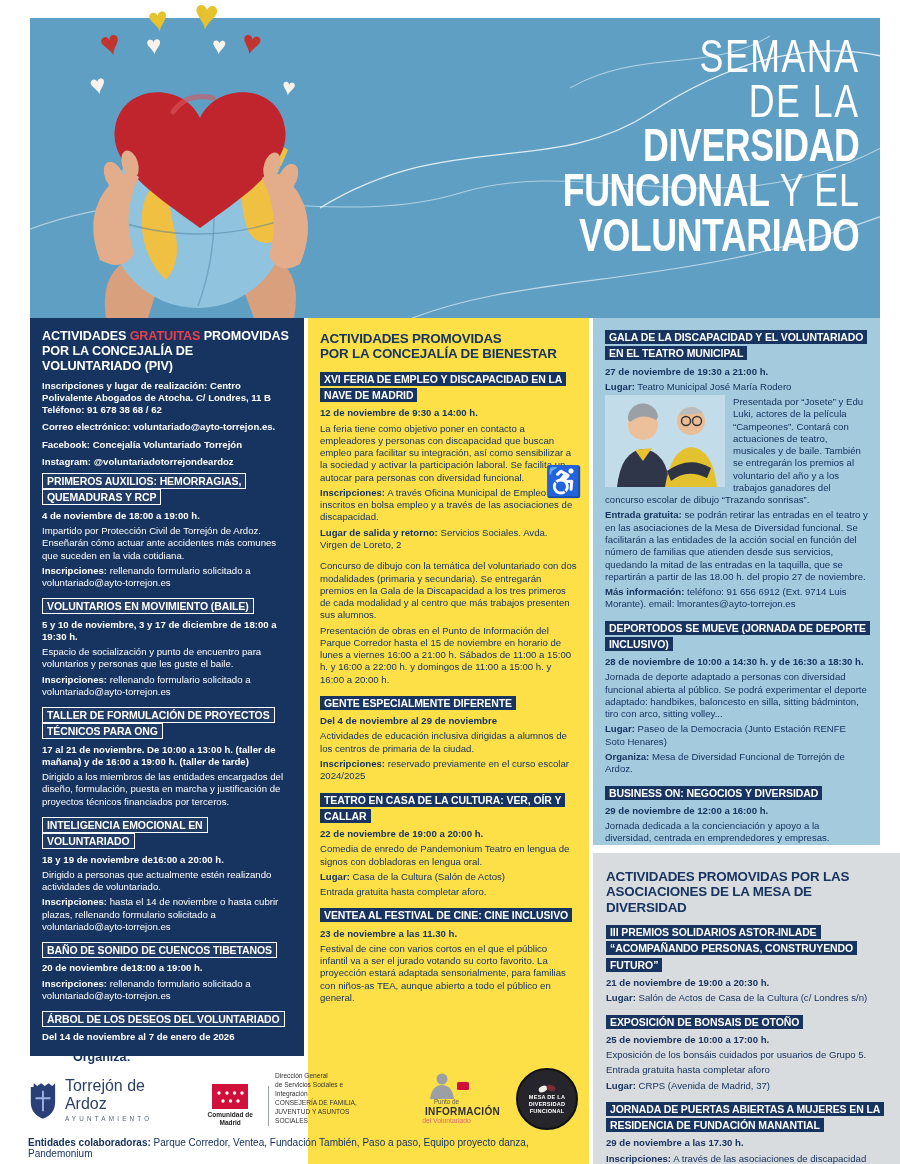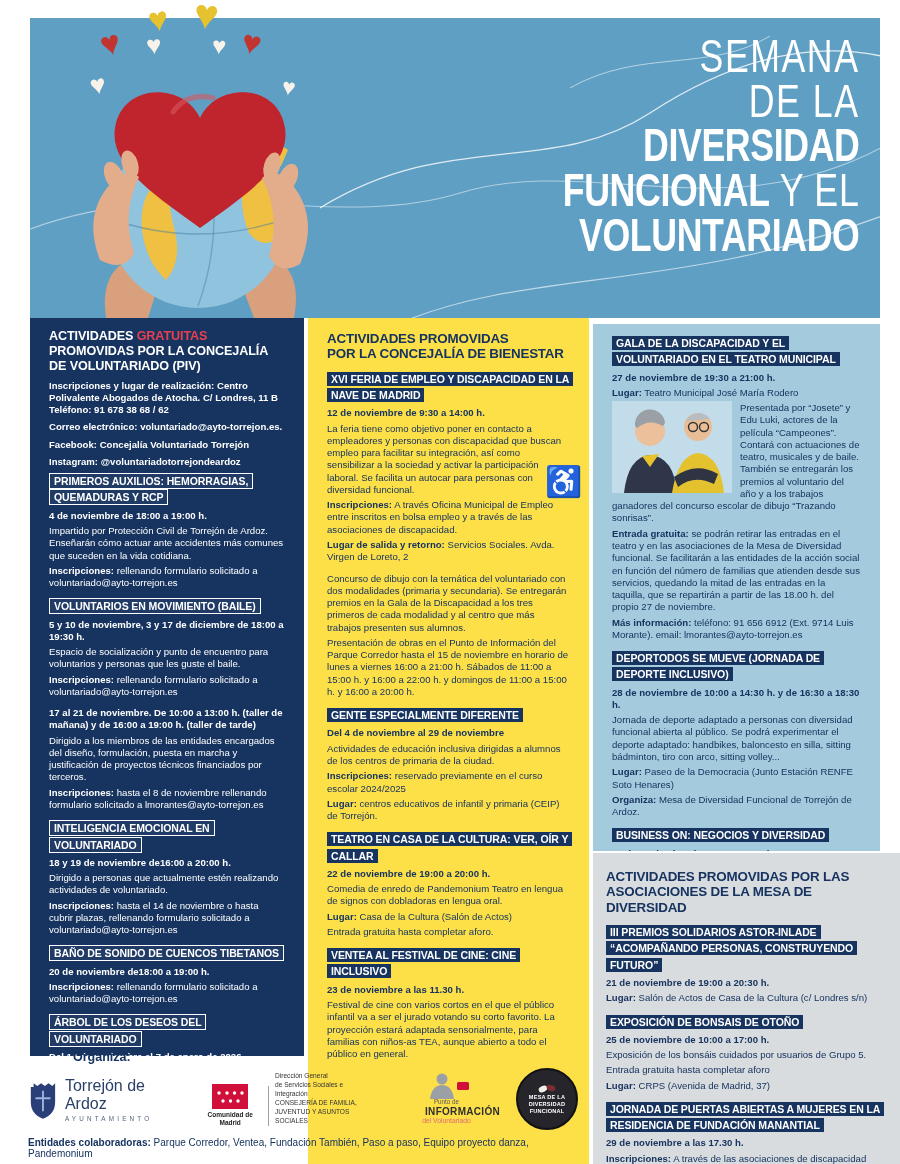--- a/index.html
+++ b/index.html
@@ -20,24 +20,24 @@
   .h6{left:212px;top:8px;font-size:33px;transform:rotate(12deg);}
   .h7{left:60px;top:54px;font-size:27px;transform:rotate(-10deg);}
   .h8{left:252px;top:58px;font-size:23px;transform:rotate(8deg);}
   .hero-title{position:absolute;right:20px;top:16px;text-align:right;color:#fff;}
   .t-line{font-size:47px;line-height:.95;transform:scaleX(.76);transform-origin:100% 50%;white-space:nowrap;}
   .t-line.thin{font-weight:400;letter-spacing:2px;}
   .t-line.bold{font-weight:700;letter-spacing:-.5px;}
   .thin-inline{font-weight:400;letter-spacing:1px;}
 
   
-  .col{position:absolute;top:318px;overflow:hidden;box-sizing:border-box;padding:11px 19px;}
+  .col{position:absolute;top:318px;overflow:hidden;box-sizing:border-box;padding:11px 12px;}
   .col-left{left:30px;width:274px;height:738px;background:#173460;color:#fff;}
   .col-mid{left:308px;width:281px;height:854px;background:#fde047;color:#173460;}
-  .col-right{left:593px;width:287px;height:527px;background:#a4cbdd;color:#173460;margin-top:6px;}
+  .col-right{left:593px;width:287px;height:527px;background:#a4cbdd;color:#173460;}
   .panel-gray{position:absolute;left:593px;top:853px;width:307px;height:311px;background:#d8dcdf;color:#173460;box-sizing:border-box;padding:14px 13px;overflow:hidden;}
 
   .left-header{margin:0 0 6px;font-size:12.6px;font-weight:700;line-height:1.18;letter-spacing:-.1px;color:#fff;}
   .left-header .hl{color:#e8404f;}
   .intro{margin:5px 0;font-size:9.6px;font-weight:700;line-height:1.28;color:#fff;}
   .col-header{margin:2px 0 9px;font-size:13.4px;font-weight:700;line-height:1.15;letter-spacing:-.2px;color:#173460;}
 
   .event{margin:0 0 9px;}
   .ev-title{margin:0 0 4px;font-size:10.5px;font-weight:700;line-height:1.55;letter-spacing:-.1px;}
   .ev-title span{padding:1px 4px;-webkit-box-decoration-break:clone;box-decoration-break:clone;}
@@ -140,23 +140,23 @@
           <p class="ev-p">Impartido por Protección Civil de Torrejón de Ardoz. Enseñarán cómo actuar ante accidentes más comunes que suceden en la vida cotidiana.</p>
           <p class="ev-p"><b>Inscripciones:</b> rellenando formulario solicitado a voluntariado@ayto-torrejon.es</p>
         </div>
         <div class="event">
           <h3 class="ev-title"><span>VOLUNTARIOS EN MOVIMIENTO (BAILE)</span></h3>
           <p class="ev-p"><b>5 y 10 de noviembre, 3 y 17 de diciembre de 18:00 a 19:30 h.</b></p>
           <p class="ev-p">Espacio de socialización y punto de encuentro para voluntarios y personas que les guste el baile.</p>
           <p class="ev-p"><b>Inscripciones:</b> rellenando formulario solicitado a voluntariado@ayto-torrejon.es</p>
         </div>
         <div class="event">
+          <h3 class="ev-title"><span>TALLER DE FORMULACIÓN DE PROYECTOS TÉCNICOS PARA ONG</span></h3>
           <p class="ev-p"><b>17 al 21 de noviembre. De 10:00 a 13:00 h. (taller de mañana) y de 16:00 a 19:00 h. (taller de tarde)</b></p>
           <p class="ev-p">Dirigido a los miembros de las entidades encargados del diseño, formulación, puesta en marcha y justificación de proyectos técnicos financiados por terceros.</p>
-          <p class="ev-p"><b>Inscripciones:</b> hasta el 8 de noviembre rellenando formulario solicitado a lmorantes@ayto-torrejon.es</p>
         </div>
         <div class="event">
           <h3 class="ev-title"><span>INTELIGENCIA EMOCIONAL EN VOLUNTARIADO</span></h3>
           <p class="ev-p"><b>18 y 19 de noviembre de16:00 a 20:00 h.</b></p>
           <p class="ev-p">Dirigido a personas que actualmente estén realizando actividades de voluntariado.</p>
           <p class="ev-p"><b>Inscripciones:</b> hasta el 14 de noviembre o hasta cubrir plazas, rellenando formulario solicitado a voluntariado@ayto-torrejon.es</p>
         </div>
         <div class="event">
           <h3 class="ev-title"><span>BAÑO DE SONIDO DE CUENCOS TIBETANOS</span></h3>
           <p class="ev-p"><b>20 de noviembre de18:00 a 19:00 h.</b></p>
@@ -182,21 +182,20 @@
         </div>
         <div class="event">
           <p class="ev-p">Concurso de dibujo con la temática del voluntariado con dos modalidades (primaria y secundaria). Se entregarán premios en la Gala de la Discapacidad a los tres primeros de cada modalidad y al centro que más trabajos presenten sus alumnos.</p>
           <p class="ev-p">Presentación de obras en el Punto de Información del Parque Corredor hasta el 15 de noviembre en horario de lunes a viernes 16:00 a 21:00 h. Sábados de 11:00 a 15:00 h. y 16:00 a 22:00 h. y domingos de 11:00 a 15:00 h. y 16:00 a 20:00 h.</p>
         </div>
         <div class="event">
           <h3 class="ev-title"><span>GENTE ESPECIALMENTE DIFERENTE</span></h3>
           <p class="ev-p"><b>Del 4 de noviembre al 29 de noviembre</b></p>
           <p class="ev-p">Actividades de educación inclusiva dirigidas a alumnos de los centros de primaria de la ciudad.</p>
           <p class="ev-p"><b>Inscripciones:</b> reservado previamente en el curso escolar 2024/2025</p>
-          <p class="ev-p"><b>Lugar:</b> centros educativos de infantil y primaria (CEIP) de Torrejón.</p>
         </div>
         <div class="event">
           <h3 class="ev-title"><span>TEATRO EN CASA DE LA CULTURA: VER, OÍR Y CALLAR</span></h3>
           <p class="ev-p"><b>22 de noviembre de 19:00 a 20:00 h.</b></p>
           <p class="ev-p">Comedia de enredo de Pandemonium Teatro en lengua de signos con dobladoras en lengua oral.</p>
           <p class="ev-p"><b>Lugar:</b> Casa de la Cultura (Salón de Actos)</p>
           <p class="ev-p">Entrada gratuita hasta completar aforo.</p>
         </div>
         <div class="event">
           <h3 class="ev-title"><span>VENTEA AL FESTIVAL DE CINE: CINE INCLUSIVO</span></h3>

